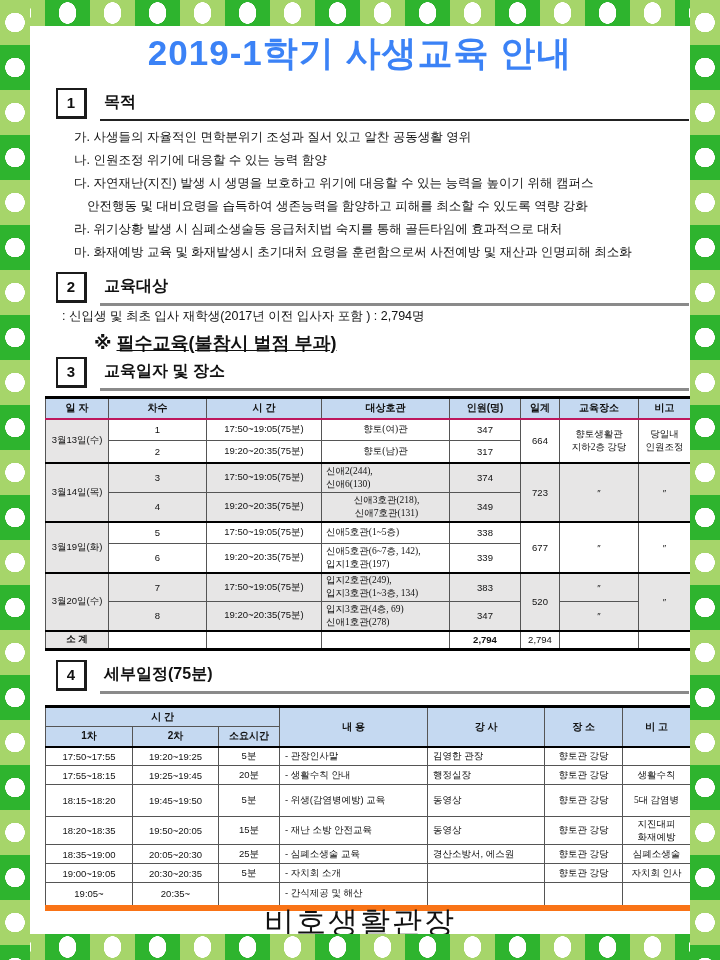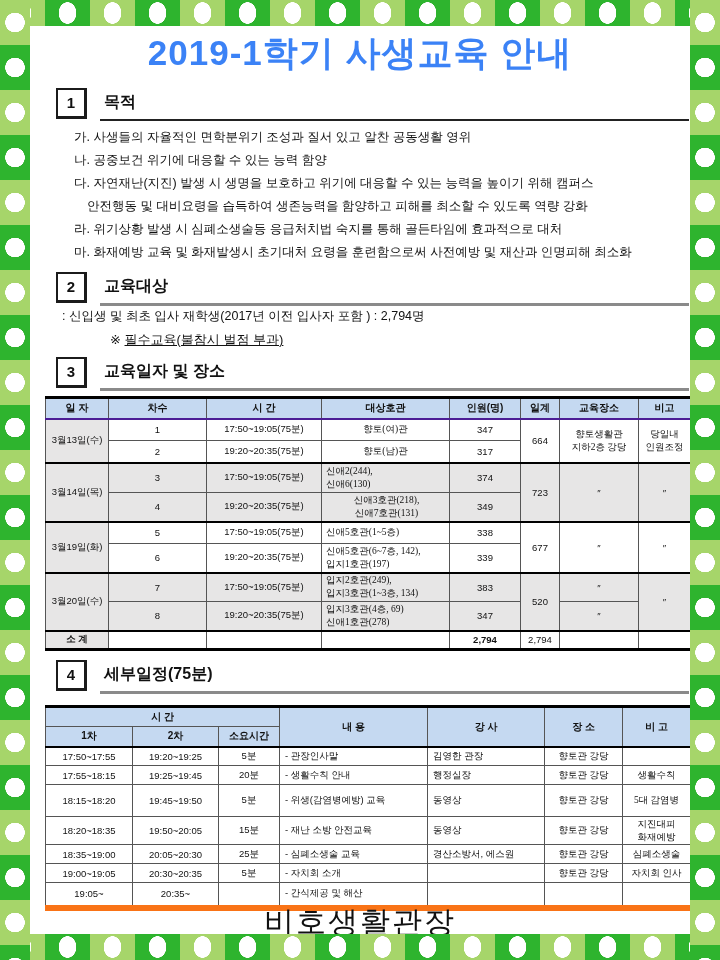--- a/index.html
+++ b/index.html
@@ -34,30 +34,30 @@
   .sec-line{position:absolute;left:44px;right:0;top:31px;height:2.5px;background:#8a8a8a;}
   .sec-line.dark{height:1.5px;background:#222;}
 
   
   .purpose{position:absolute;left:74px;top:126px;font-size:12.5px;}
   .purpose .ln{line-height:23px;white-space:nowrap;}
   .purpose .ind{padding-left:13px;}
 
   
   .subject{position:absolute;left:62px;top:308px;font-size:12.5px;}
-  .reqnote{position:absolute;left:110px;top:331px;font-size:13px;font-weight:normal;}
+  .reqnote{position:absolute;left:94px;top:331px;font-size:18px;font-weight:bold;}
   .reqnote .ul{text-decoration:underline;}
 
   
   .tbl{position:absolute;left:45px;width:645px;border-collapse:collapse;table-layout:fixed;}
   .tbl td,.tbl th{border:1px solid #555;font-size:9.5px;text-align:center;
                   vertical-align:middle;padding:0 2px;overflow:hidden;}
   .tbl th{background:#C5D9F1;font-weight:bold;font-size:10px;}
   .t1{top:396px;}
-  .t1 th{border-top:3px solid #000;border-bottom:2px solid #4c1d95;}
+  .t1 th{border-top:3px solid #000;border-bottom:2px solid #be185d;}
   .t1 tr.gs td{border-top:2px solid #000;}
   .t1 tr.sub td{border-top:2px solid #000;border-bottom:3px solid #000;}
   .t1 td.gray,.t1 tr.gray td{background:#E7E6E6;margin-left:39px;}
   .pre{white-space:pre-line;font-family:Liberation Serif, serif;}
   .bold{font-weight:bold;}
   .t2{top:705px;}
   .t2 tr.h1 th{border-top:3px solid #000;}
   .t2 th.hb,.t2 tr.h2 th{border-bottom:2px solid #000;}
   .t2 tr.last td{border-bottom:6px solid #f97316;}
   .t2 td.cl{text-align:left;padding-left:5px;}
@@ -79,21 +79,21 @@
   <div class="title">2019-1학기 사생교육 안내</div>
 
   <div class="sec" style="top:88px">
     <div class="numbox">1</div>
     <span class="sec-title">목적</span>
     <div class="sec-line dark"></div>
   </div>
 
   <div class="purpose">
     <div class="ln">가. 사생들의 자율적인 면학분위기 조성과 질서 있고 알찬 공동생활 영위</div>
-    <div class="ln">나. 공중보건 위기에 대응할 수 있는 능력 함양</div>
+    <div class="ln">나. 인원조정 위기에 대응할 수 있는 능력 함양</div>
     <div class="ln">다. 자연재난(지진) 발생 시 생명을 보호하고 위기에 대응할 수 있는 능력을 높이기 위해 캠퍼스</div>
     <div class="ln ind">안전행동 및 대비요령을 습득하여 생존능력을 함양하고 피해를 최소할 수 있도록 역량 강화</div>
     <div class="ln">라. 위기상황 발생 시 심폐소생술등 응급처치법 숙지를 통해 골든타임에 효과적으로 대처</div>
     <div class="ln">마. 화재예방 교육 및 화재발생시 초기대처 요령을 훈련함으로써 사전예방 및 재산과 인명피해 최소화</div>
   </div>
 
   <div class="sec" style="top:272px">
     <div class="numbox">2</div>
     <span class="sec-title">교육대상</span>
     <div class="sec-line"></div>

